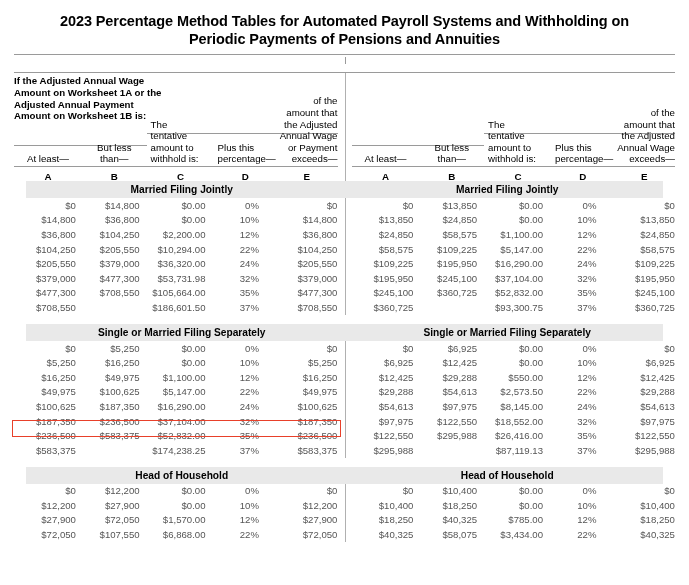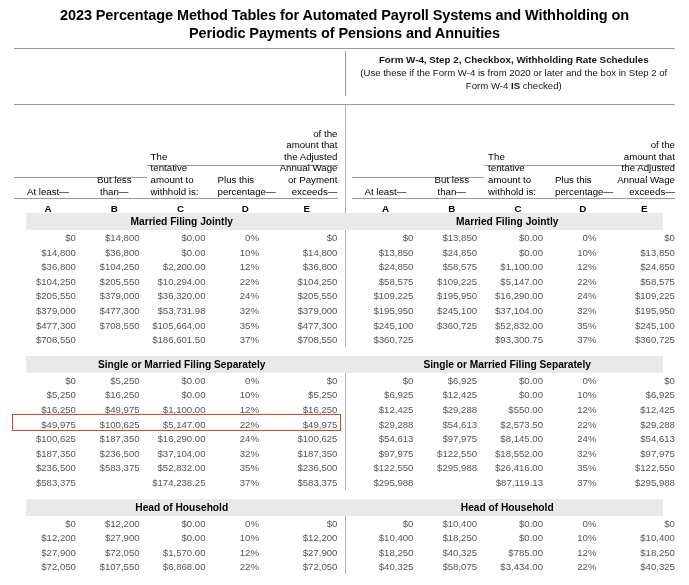--- a/index.html
+++ b/index.html
@@ -14,20 +14,21 @@
 
   
   .title{
     text-align:center;
     font-size:14.5px;
     font-weight:bold;
     line-height:18px;
     color:#000;
     padding:6px 34px 0 34px;
     letter-spacing:-0.1px;
+    margin-top:6px;
   }
 
   
   .rule-full{
     height:1px;background:#9a9a9a;
     margin:6px 14px 0 14px;
   }
 
   
   .intro{
@@ -161,33 +162,30 @@
 <div class="page">
 
   <div class="title">2023 Percentage Method Tables for Automated Payroll Systems and Withholding on Periodic Payments of Pensions and Annuities</div>
 
   <div class="rule-full"></div>
 
   <div class="intro">
     <div class="intro-divider"></div>
     <div class="intro-col left">
     </div>
-    <div class="intro-col right">
-      <span class="intro-title">Form W-4, Step 2, Checkbox, Withholding Rate Schedules</span>
-      <span><span>(Use these if the Form W-4 is from 2020 or later and the box in Step 2 of Form W-4 </span><b>IS</b><span> checked)</span></span>
-    </div>
   </div>
 
   <div class="rule-full"></div>
 
   <div class="tables">
     <div class="mid-divider"></div>
 
     <div class="tcol left">
       <div class="hdr">
+        <div class="hdr-lead">If the Adjusted Annual Wage Amount on Worksheet 1A or the Adjusted Annual Payment Amount on Worksheet 1B is:</div>
         <div class="hdr-rule-ab"></div>
         <div class="hdr-rule-ce"></div>
         <div class="hdr-cells">
           <div class="hc a">
               <span>At least—</span>
             </div>
           <div class="hc b">
               <span>But less</span>
               <span>than—</span>
             </div>

